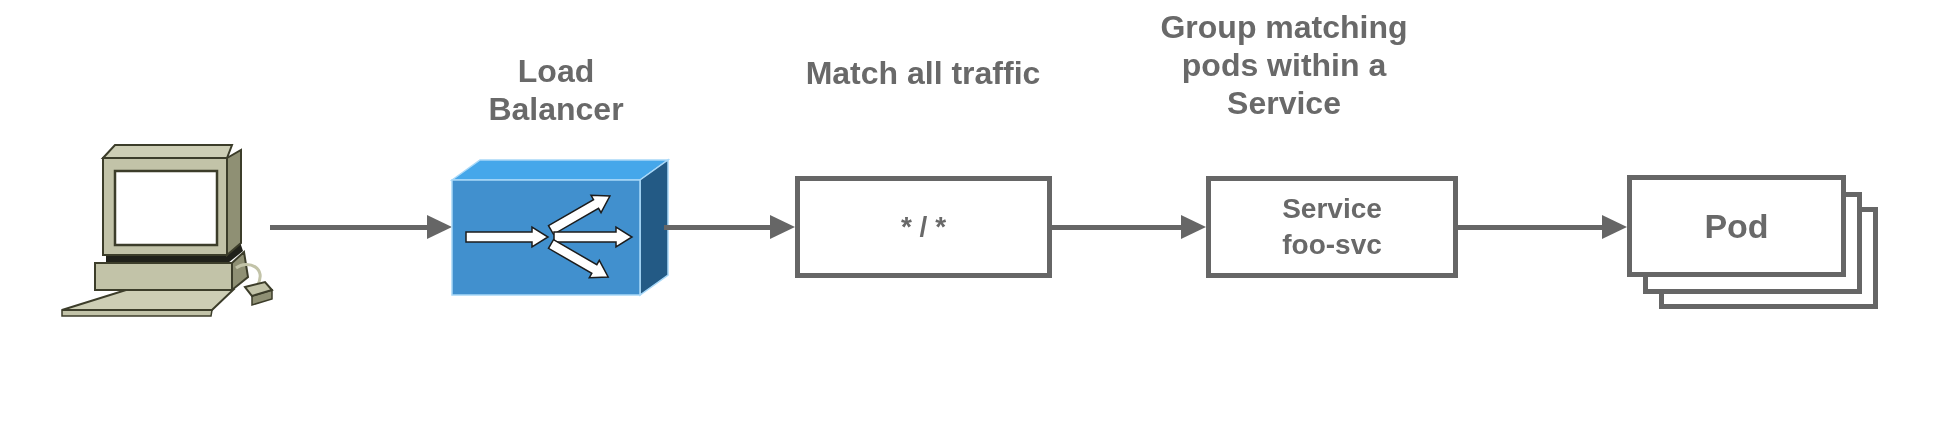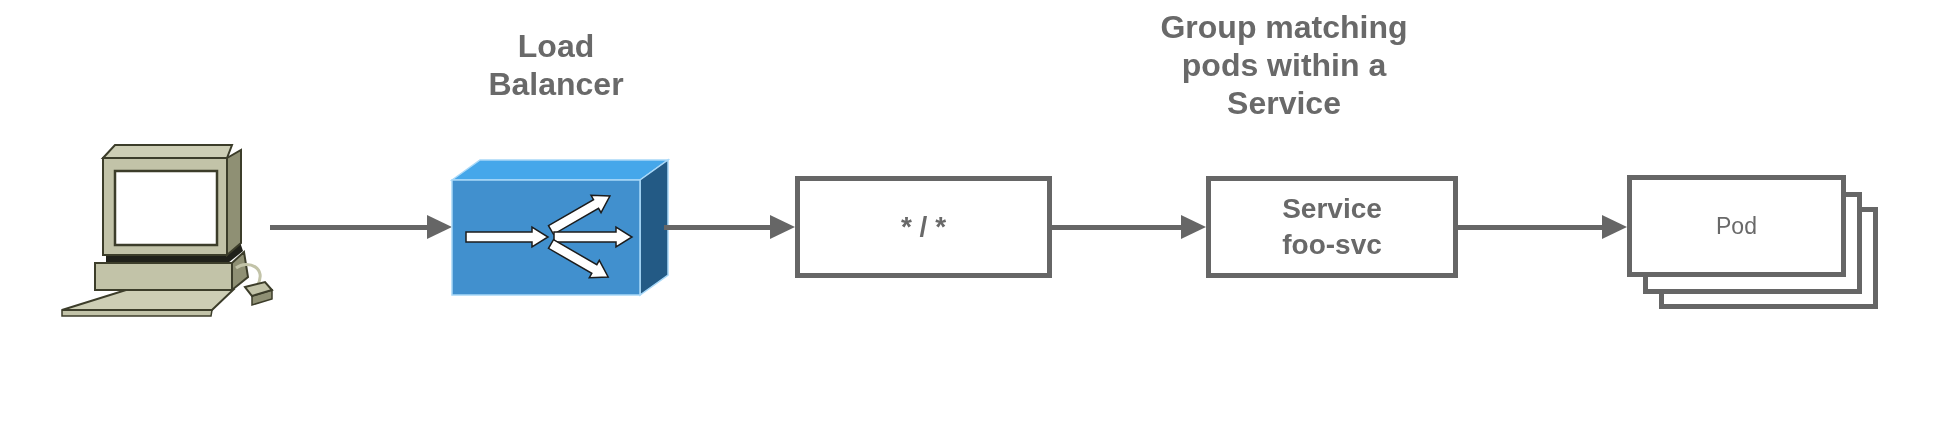--- a/index.html
+++ b/index.html
@@ -40,30 +40,30 @@
 
   
   #pod-stack { position:absolute; left:1627px; top:175px; width:256px; height:140px; }
   .pod-layer {
     position:absolute; box-sizing:border-box;
     width:219px; height:102px;
     background:#fff; border:5px solid var(--line-gray,#666);
   }
   .pod-layer.front {
     display:flex; align-items:center; justify-content:center;
-    font-weight:normal; font-size:23px; color:var(--text-gray,#696969);
+    font-weight:bold; font-size:34px; color:var(--text-gray,#696969);
   }
 
   
   .diagram-label {
     position:absolute; text-align:center; white-space:pre-line;
     font-weight:bold; font-size:32px; line-height:38px;
     color:var(--text-gray,#696969);
   }
-  #lb-label    { left:441px;  top:27px; width:230px; }
+  #lb-label    { left:441px;  top:52px; width:230px; }
   #match-label { left:758px;  top:54px; width:330px; }
   #group-label { left:1124px; top:8px;  width:320px; }
 
   
   #computer-svg { position:absolute; left:60px;  top:135px; }
   #lb-svg       { position:absolute; left:450px; top:156px; }
 </style>
 </head>
 <body>
 
@@ -110,20 +110,21 @@
     <g transform="translate(104,81)">
       <polygon points="0,-5 62,-5 62,-10 78,0 62,10 62,5 0,5" fill="#fff" stroke="#1c1c1c" stroke-width="1.5"></polygon>
     </g>
     <g transform="translate(101,88) rotate(30)">
       <polygon points="0,-5 50,-5 50,-10 66,0 50,10 50,5 0,5" fill="#fff" stroke="#1c1c1c" stroke-width="1.5"></polygon>
     </g>
   </svg>
 
   <div id="lb-label" class="diagram-label">Load
 Balancer</div>
+  <div id="match-label" class="diagram-label">Match all traffic</div>
   <div id="group-label" class="diagram-label">Group matching
 pods within a
 Service</div>
 
   <div id="arrow-2" class="flow-arrow">
     <span class="shaft"></span>
     <span class="head"></span>
   </div>
 
   <div id="match-box" class="flow-box">* / *</div>

